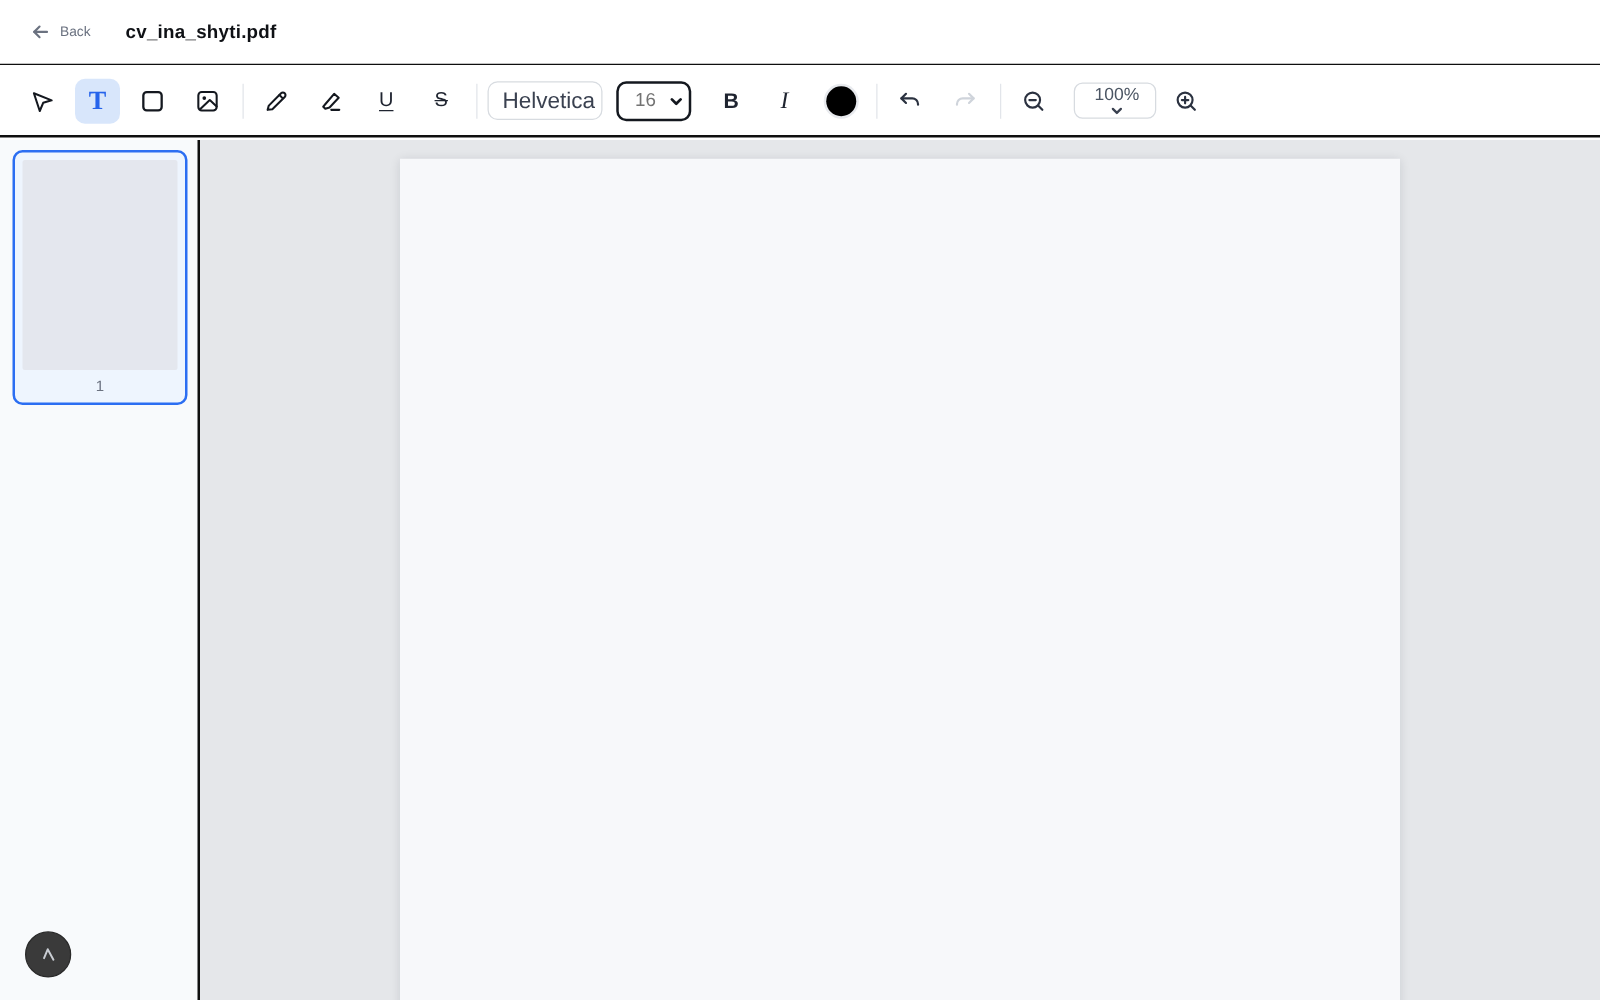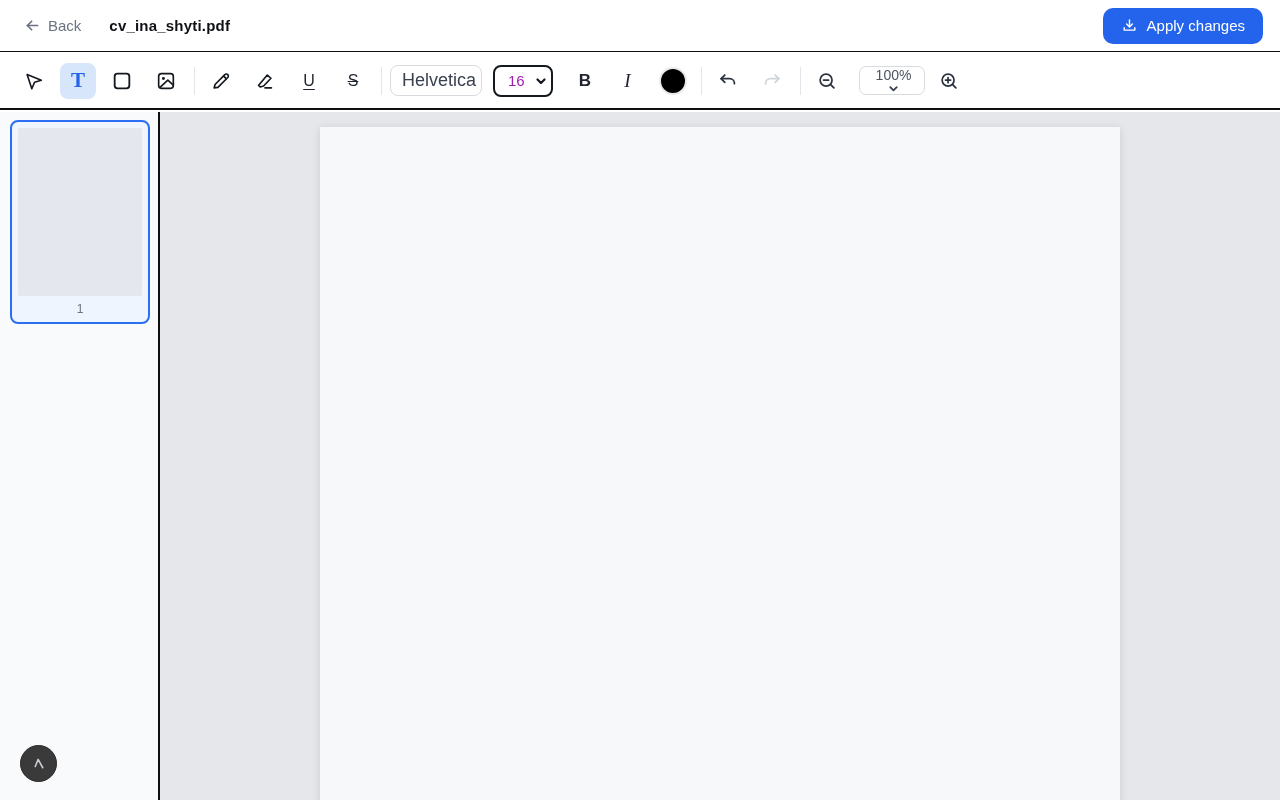--- a/index.html
+++ b/index.html
@@ -13,21 +13,21 @@
 
   
   .header {
     position: absolute; top: 0; left: 0; width: 1280px; height: 52px;
     background: #ffffff;
     border-bottom: 1px solid #0f0f0f;
     display: flex; align-items: center;
   }
   .back-btn {
     display: flex; align-items: center; gap: 7px;
-    margin-left: 24px; color: #6b7280; font-size: 15px; cursor: pointer; text-align: center;
+    margin-left: 24px; color: #6b7280; font-size: 11px; cursor: pointer; text-align: center;
   }
   .doc-title {
     margin-left: 28px; font-size: 15px; font-weight: 700; color: #0f1115;
     letter-spacing: .2px;
   }
   .apply-btn {
     margin-left: auto; margin-right: 17px;
     display: flex; align-items: center; gap: 9px;
     background: #2463eb; color: #ffffff;
     border: none; border-radius: 10px;
@@ -74,21 +74,21 @@
     border-radius: 8px; background: #fff; cursor: pointer; flex: 0 0 auto;
   }
   .font-select {
     width: 92px; height: 31px; border: 1px solid #d7dbe0;
     padding: 0 9px 0 11px; margin-right: 11px;
     color: #3a4150; font-size: 18px;
   }
   .size-select {
     width: 60px; height: 32px; border: 2px solid #14181f;
     padding: 0 4px 0 13px; margin-right: 14px;
-    color: #a21caf; font-size: 15px;
+    color: #737373; font-size: 15px;
   }
   .zoom-select {
     width: 66px; height: 29px; border: 1px solid #d7dbe0;
     border-radius: 7px; padding: 0 8px 0 11px; margin: 0 6px;
     color: #4b5563; font-size: 14px; flex-direction: column;
   }
   .color-swatch-btn {
     width: 36px; height: 36px; border: none; background: transparent;
     display: flex; align-items: center; justify-content: center;
     cursor: pointer; margin-right: 8px; flex: 0 0 auto;
@@ -153,28 +153,20 @@
 
 <div class="header">
   <div class="back-btn">
     <svg class="icon" width="17" height="17" viewBox="0 0 20 20" fill="none" stroke="#6b7280" stroke-width="2" stroke-linecap="round" stroke-linejoin="round">
       <path d="M16 10 H4"></path>
         <path d="M9 5 L4 10 L9 15"></path>
     </svg>
     <span>Back</span>
   </div>
   <div class="doc-title">cv_ina_shyti.pdf</div>
-  <button class="apply-btn">
-    <svg class="icon" width="17" height="17" viewBox="0 0 24 24" fill="none" stroke="#ffffff" stroke-width="2" stroke-linecap="round" stroke-linejoin="round">
-      <path d="M12 4 v9"></path>
-        <path d="M8 10 l4 4 4-4"></path>
-        <path d="M4.5 15 v3.5 h15 V15"></path>
-    </svg>
-    <span>Apply changes</span>
-  </button>
 </div>
 
 <div class="toolbar">
 
   <button class="tool-btn">
     <svg class="icon" width="22" height="22" viewBox="0 0 24 24" fill="#ffffff" stroke="#14181f" stroke-width="1.8" stroke-linejoin="round">
       <path d="M4.5 5 L20 11.2 L12.6 13.4 L9.6 20.5 Z"></path>
     </svg>
   </button>
 

